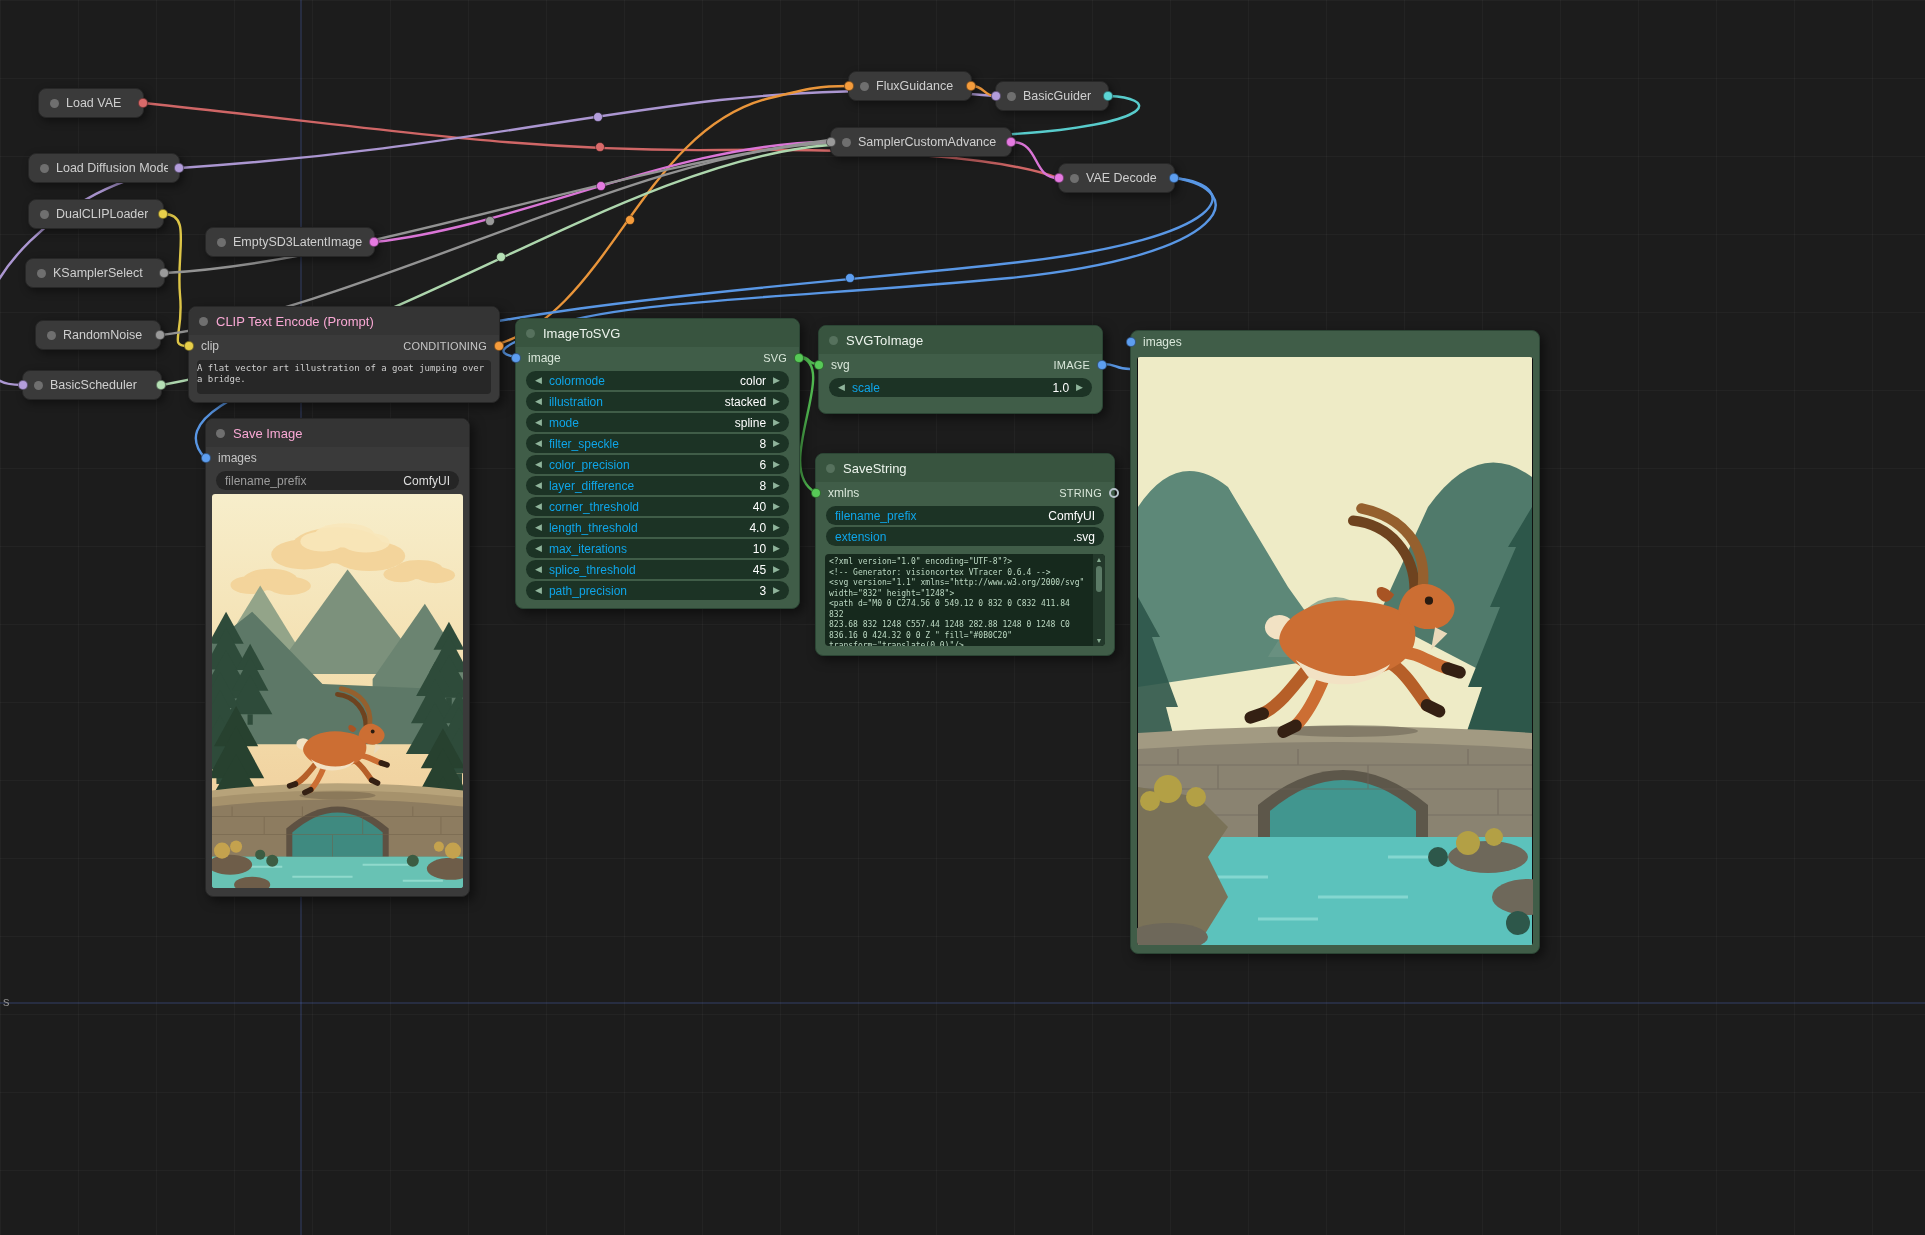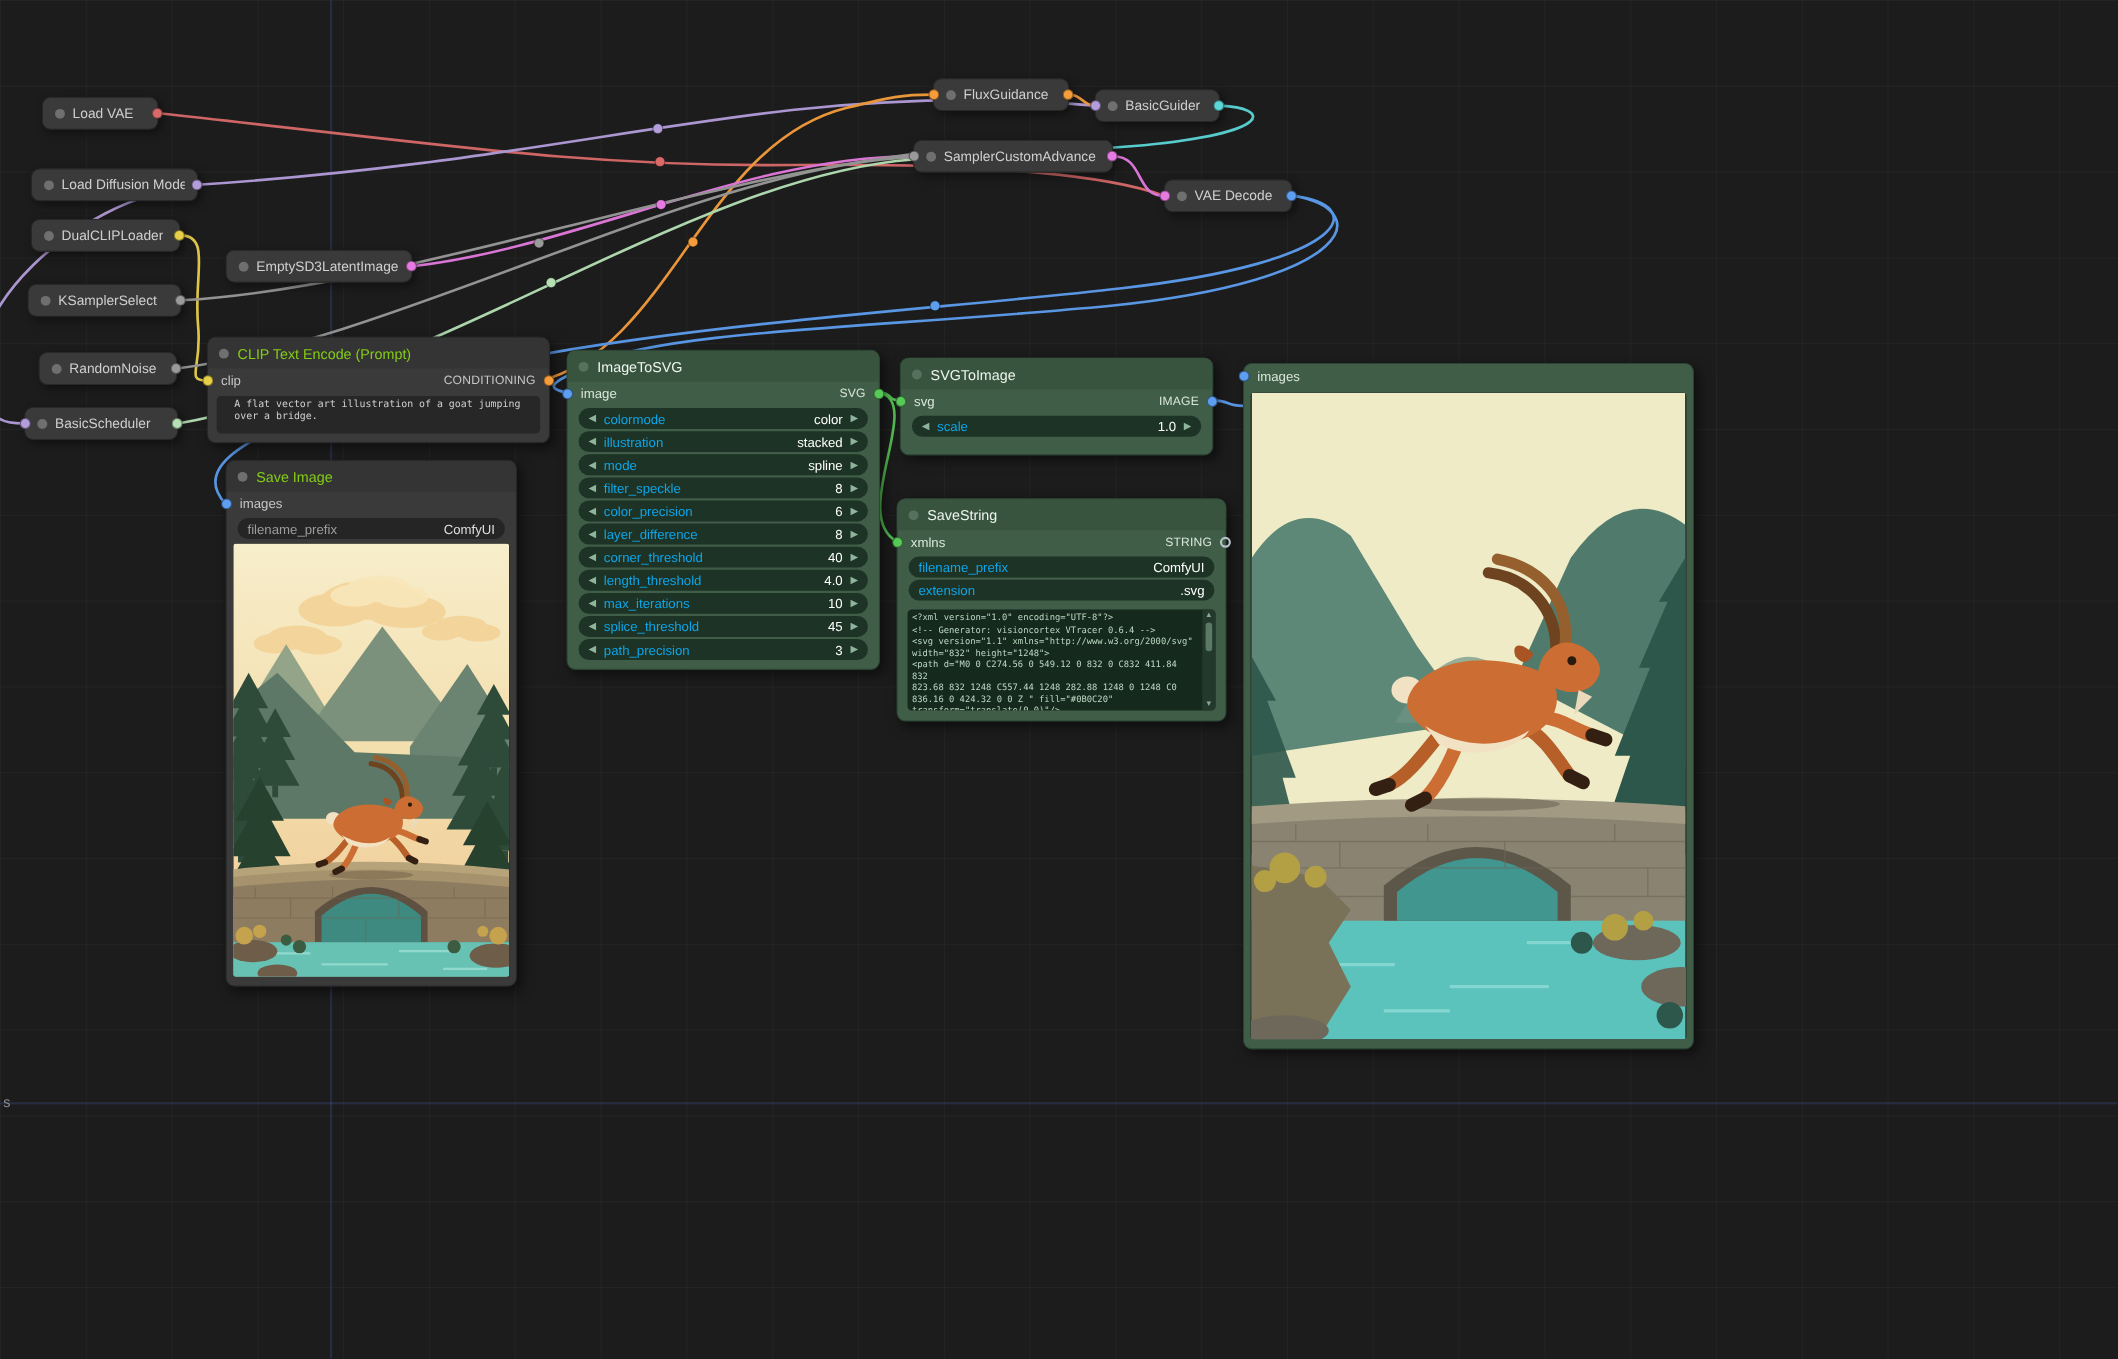--- a/index.html
+++ b/index.html
@@ -29,30 +29,30 @@
 .slot{position:absolute;width:10px;height:10px;border-radius:50%;border:1px solid rgba(0,0,0,.45);z-index:4}
 .slot.in{left:-5px;top:50%;transform:translateY(-50%)}
 .slot.out{right:-5px;top:50%;transform:translateY(-50%)}
 .slot.hollow{background:transparent!important;border:2px solid #b6c2ca}
 
 
 .node{position:absolute;z-index:2;border-radius:8px;box-shadow:4px 4px 11px rgba(0,0,0,.5);font-size:12px}
 .node.gray{background:#3a3a3a;border:1px solid #272727;color:#c9c9c9}
 .node.green{background:#405d48;border:1px solid #2b4534;color:#dceade}
 .ntitle{height:28px;display:flex;align-items:center;gap:8px;padding:0 10px;font-size:13px;border-radius:8px 8px 0 0;white-space:nowrap}
-.gray .ntitle{background:#343434;color:#84cc16}
+.gray .ntitle{background:#343434;color:#f9a8d4}
 .green .ntitle{background:#38543f;color:#edf4ed}
 .green .tdot{background:#56715d}
 .srow{position:relative;height:22px;display:flex;align-items:center;padding:0 12px;font-size:12px}
 .srow .grow{flex:1}
 .gray .srow{color:#c6c6c6}
 .green .srow{color:#d9e7da}
 .typelabel{font-size:11px;letter-spacing:.2px}
 
-.textbox{margin:3px 8px 8px;background:#272727;border-radius:4px;padding:3px 16px;
+.textbox{margin:3px 8px 8px;background:#272727;border-radius:4px;padding:3px 0;
   font-family:"DejaVu Sans Mono",monospace;font-size:9px;line-height:11px;color:#cfcfcf;
   white-space:pre-wrap;overflow:hidden;height:34px}
 .green-textbox{margin:8px 9px 9px;background:#16291d;border-radius:4px;display:flex;height:92px;overflow:hidden}
 .green-textbox .code{flex:1;padding:3px 4px;font-family:"DejaVu Sans Mono",monospace;font-size:8px;
   line-height:10.5px;color:#bcd9c3;white-space:pre-wrap;overflow:hidden}
 .scrollbar{width:12px;background:#23392b;display:flex;flex-direction:column;align-items:center;padding:1px 0;border-radius:0 4px 4px 0}
 .scrollbar .thumb{width:6px;height:26px;background:#5b7a66;border-radius:3px;margin-top:2px;flex:none}
 .scrollbar .track{flex:1}
 .sarrow{font-size:7px;color:#86ab91;line-height:9px;flex:none}
 

